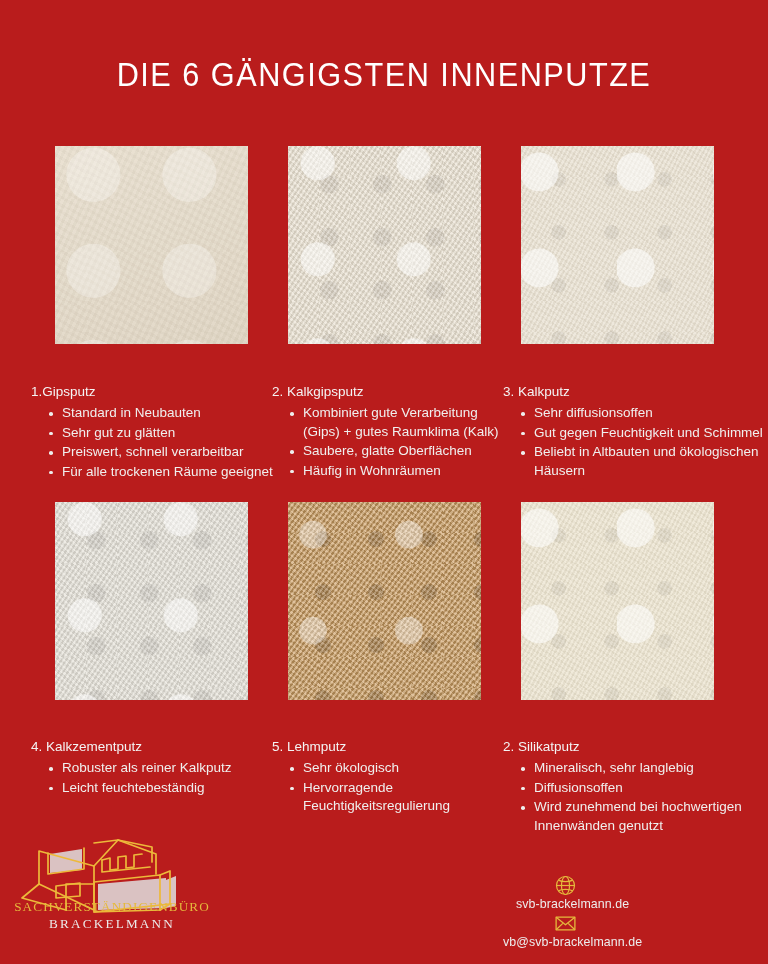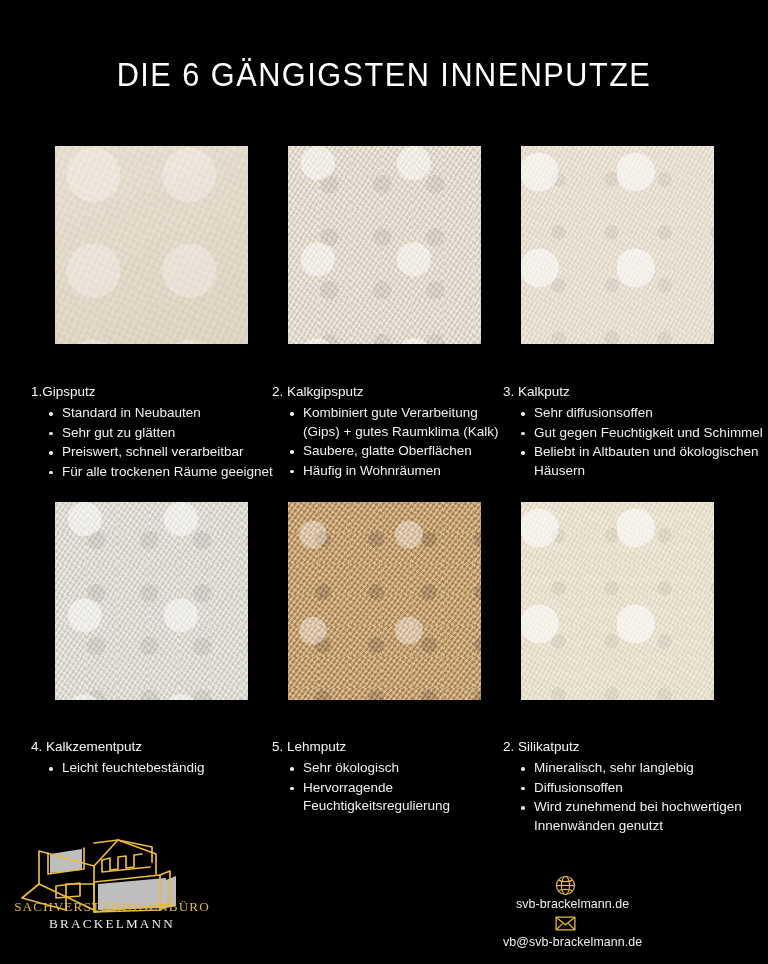--- a/index.html
+++ b/index.html
@@ -184,21 +184,21 @@
   }
   .contact-text {
     color: #ededed;
     font-size: 12.4px;
     letter-spacing: .1px;
   }
 </style>
 </head>
 <body>
 
-<div id="page" style="background-color: #000000;">
+<div id="page" style="background-color: #b91c1c;">
 
   <div class="title">DIE 6 GÄNGIGSTEN INNENPUTZE</div>
 
   <div class="swatch r1 c1 grain-smooth" style="background-color: rgb(229, 218, 199);"></div>
   <div class="swatch r1 c2 grain-med" style="background-color: rgb(234, 226, 210);"></div>
   <div class="swatch r1 c3 grain-fine" style="background-color: rgb(233, 225, 209);"></div>
 
   <div class="swatch r2 c1 grain-med" style="background-color: rgb(229, 225, 216);"></div>
   <div class="swatch r2 c2 grain-coarse" style="background-color: rgb(206, 159, 99);"></div>
   <div class="swatch r2 c3 grain-fine" style="background-color: rgb(235, 227, 206);"></div>
@@ -227,20 +227,21 @@
     <ul>
       <li>Sehr diffusionsoffen</li>
       <li>Gut gegen Feuchtigkeit und Schimmel</li>
       <li>Beliebt in Altbauten und ökologischen Häusern</li>
     </ul>
   </div>
 
   <div class="block r2 c1">
     <h3>4. Kalkzementputz</h3>
     <ul>
+      <li>Robuster als reiner Kalkputz</li>
       <li>Leicht feuchtebeständig</li>
     </ul>
   </div>
 
   <div class="block r2 c2">
     <h3>5. Lehmputz</h3>
     <ul>
       <li>Sehr ökologisch</li>
       <li>Hervorragende Feuchtigkeitsregulierung</li>
     </ul>

